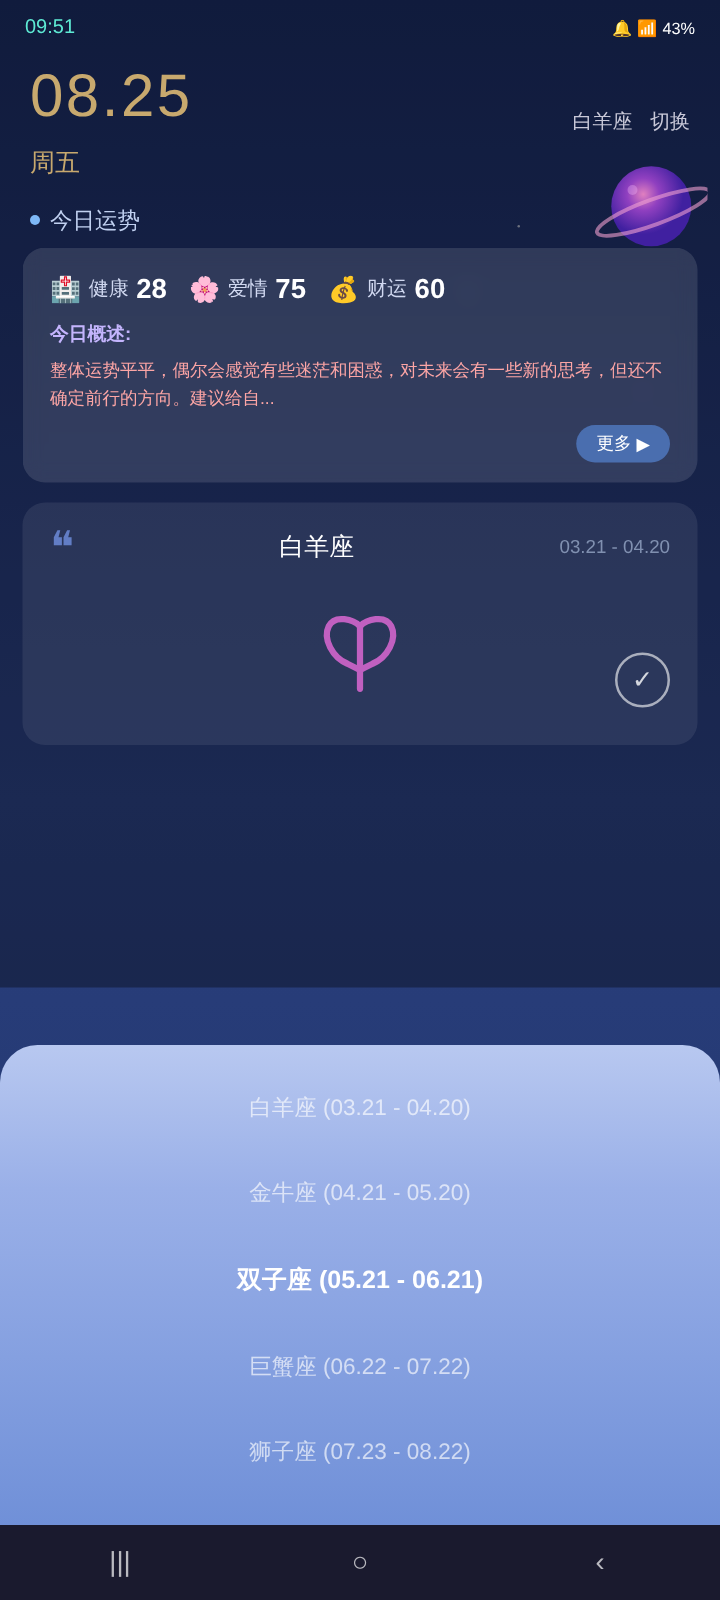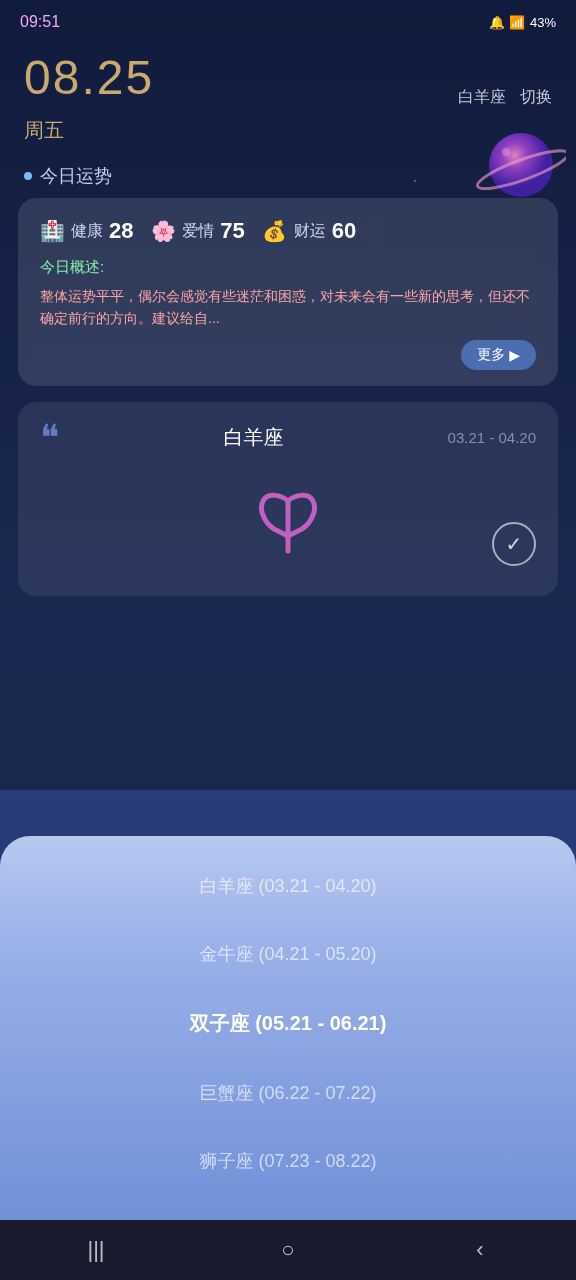--- a/index.html
+++ b/index.html
@@ -16,21 +16,21 @@
     
     .status-bar {
       display: flex;
       justify-content: space-between;
       align-items: center;
       padding: 8px 20px 4px;
       height: 40px;
       background: transparent;
     }
     .status-time {
-      color: #f0abfc;
+      color: #5eead4;
       font-size: 16px;
       font-weight: 500;
     }
     .status-icons {
       display: flex;
       align-items: center;
       gap: 4px;
       color: white;
       font-size: 13px;
     }
@@ -148,23 +148,24 @@
     .stat-label {
       color: #d0d8f0;
       font-size: 16px;
     }
     .stat-value {
       color: white;
       font-size: 22px;
       font-weight: 600;
     }
     .fortune-desc-title {
-      color: #86efac;
+      color: #c4b5fd;
       font-size: 15px;
       margin-bottom: 8px;
+      font-weight: bold;
     }
     .fortune-desc-text {
       color: #fca5a5;
       font-size: 14px;
       line-height: 1.6;
     }
     .more-btn {
       display: flex;
       justify-content: flex-end;
       margin-top: 10px;

